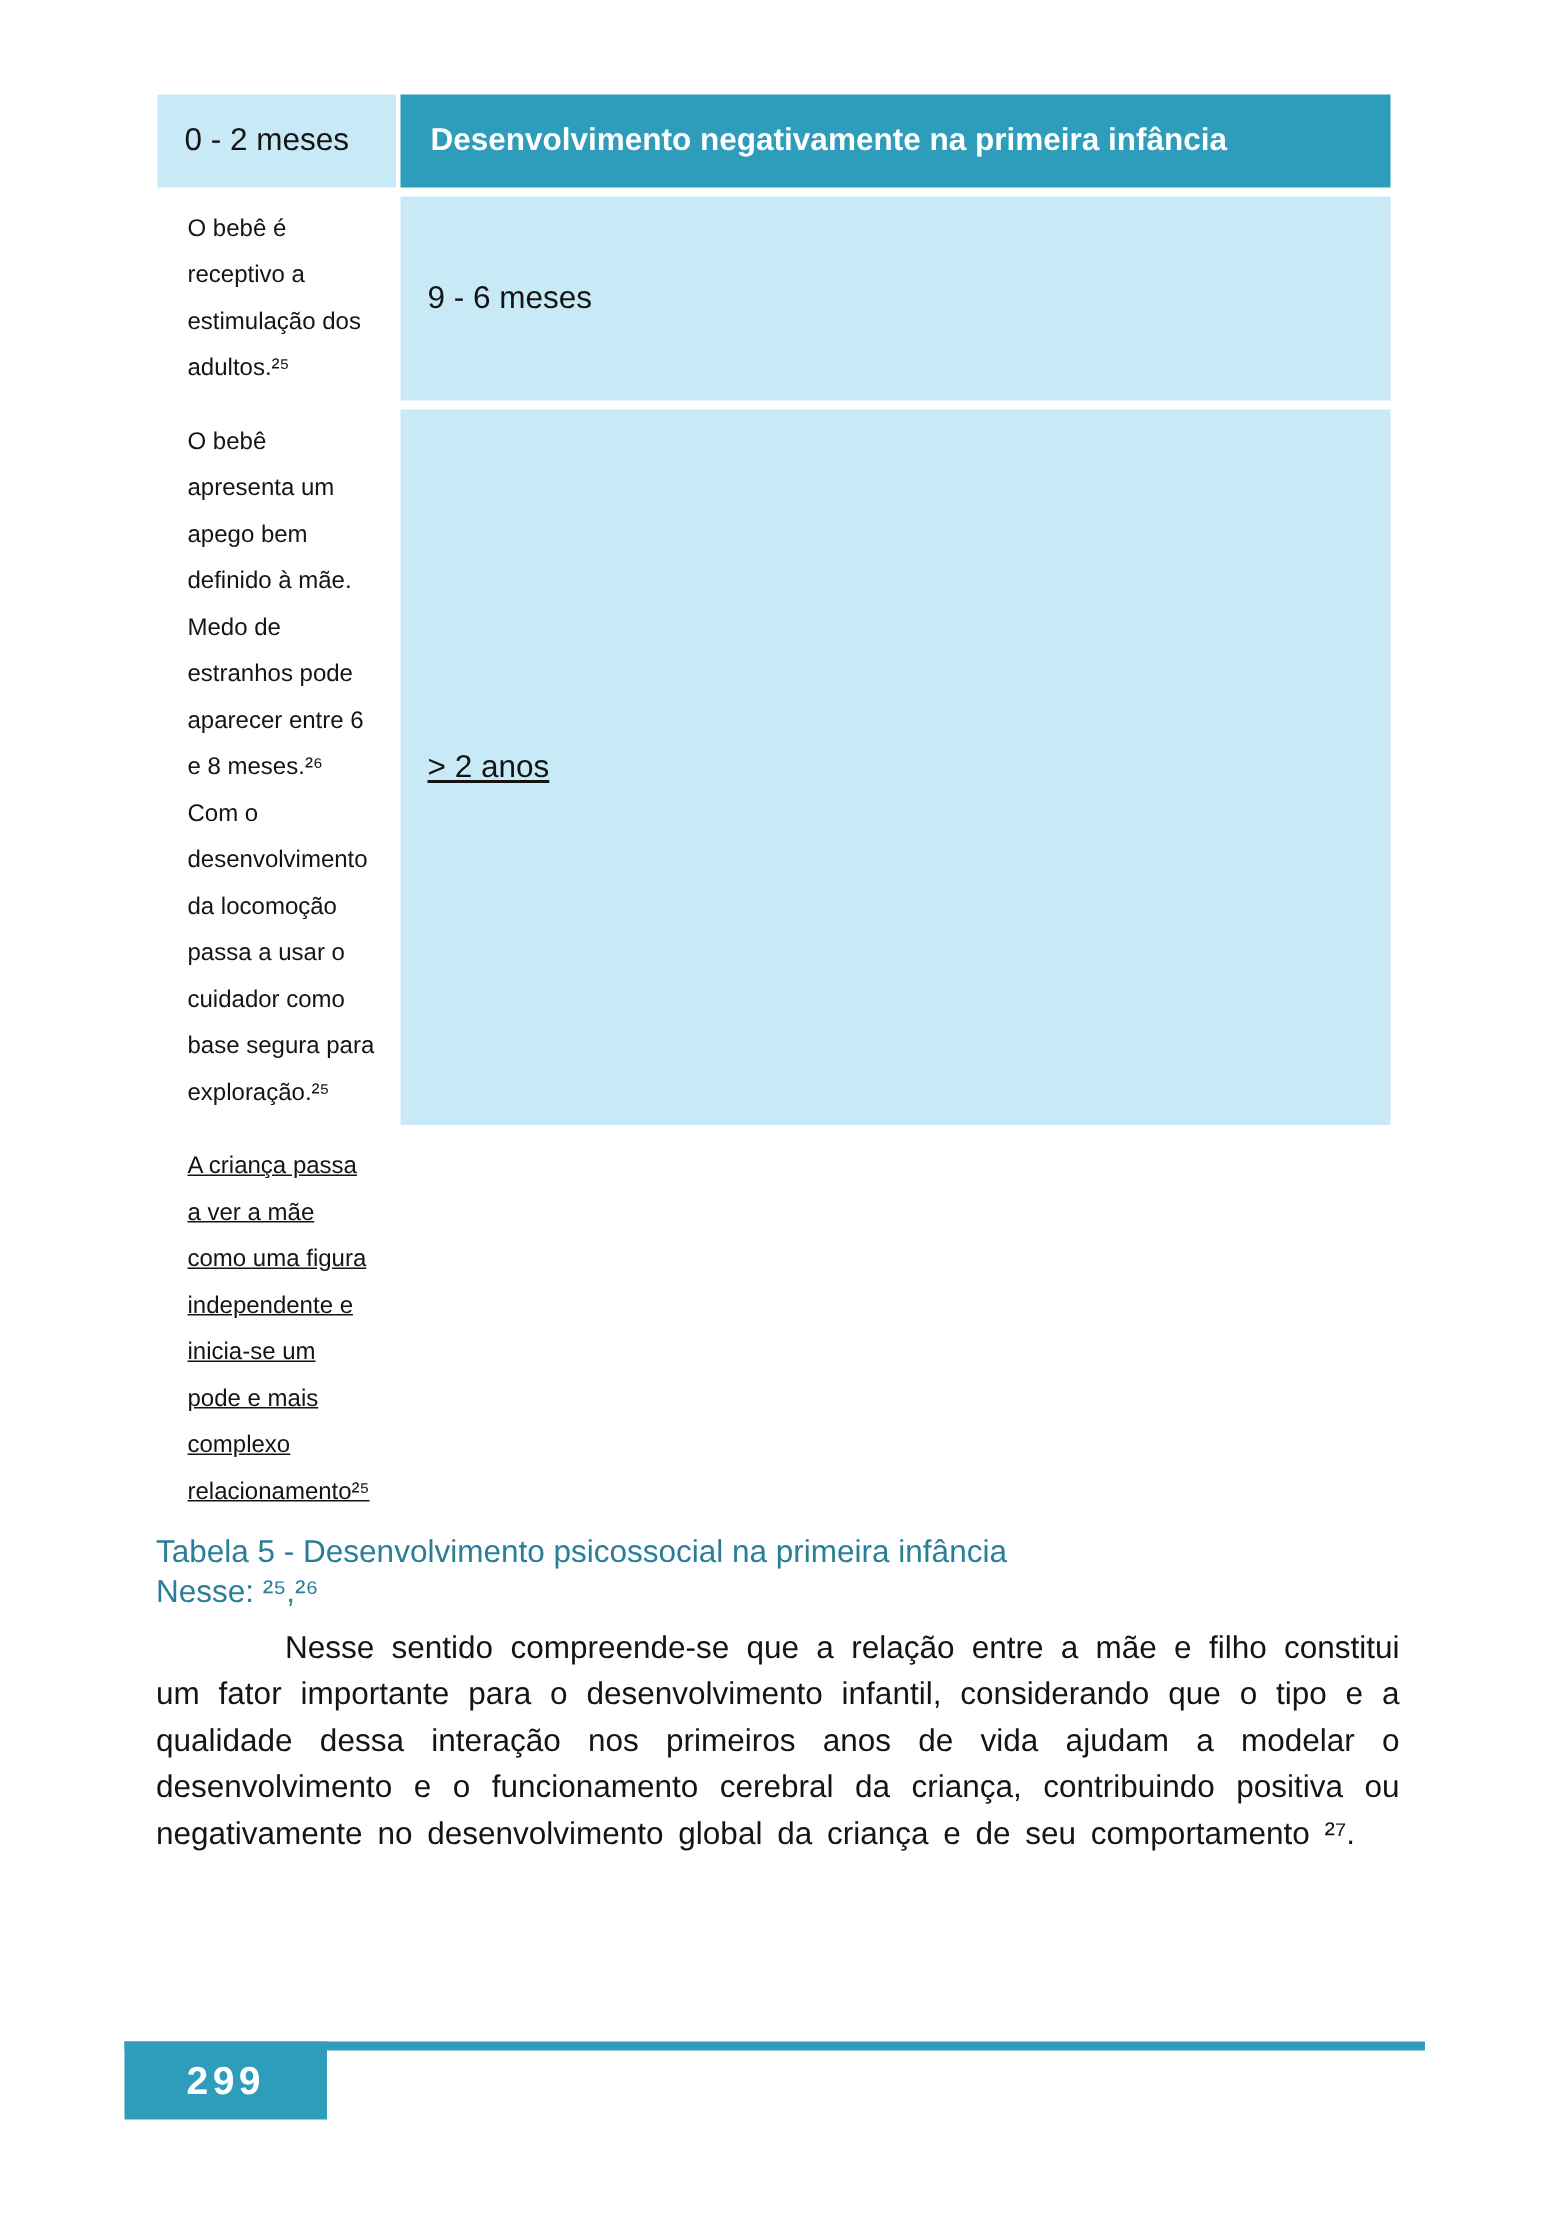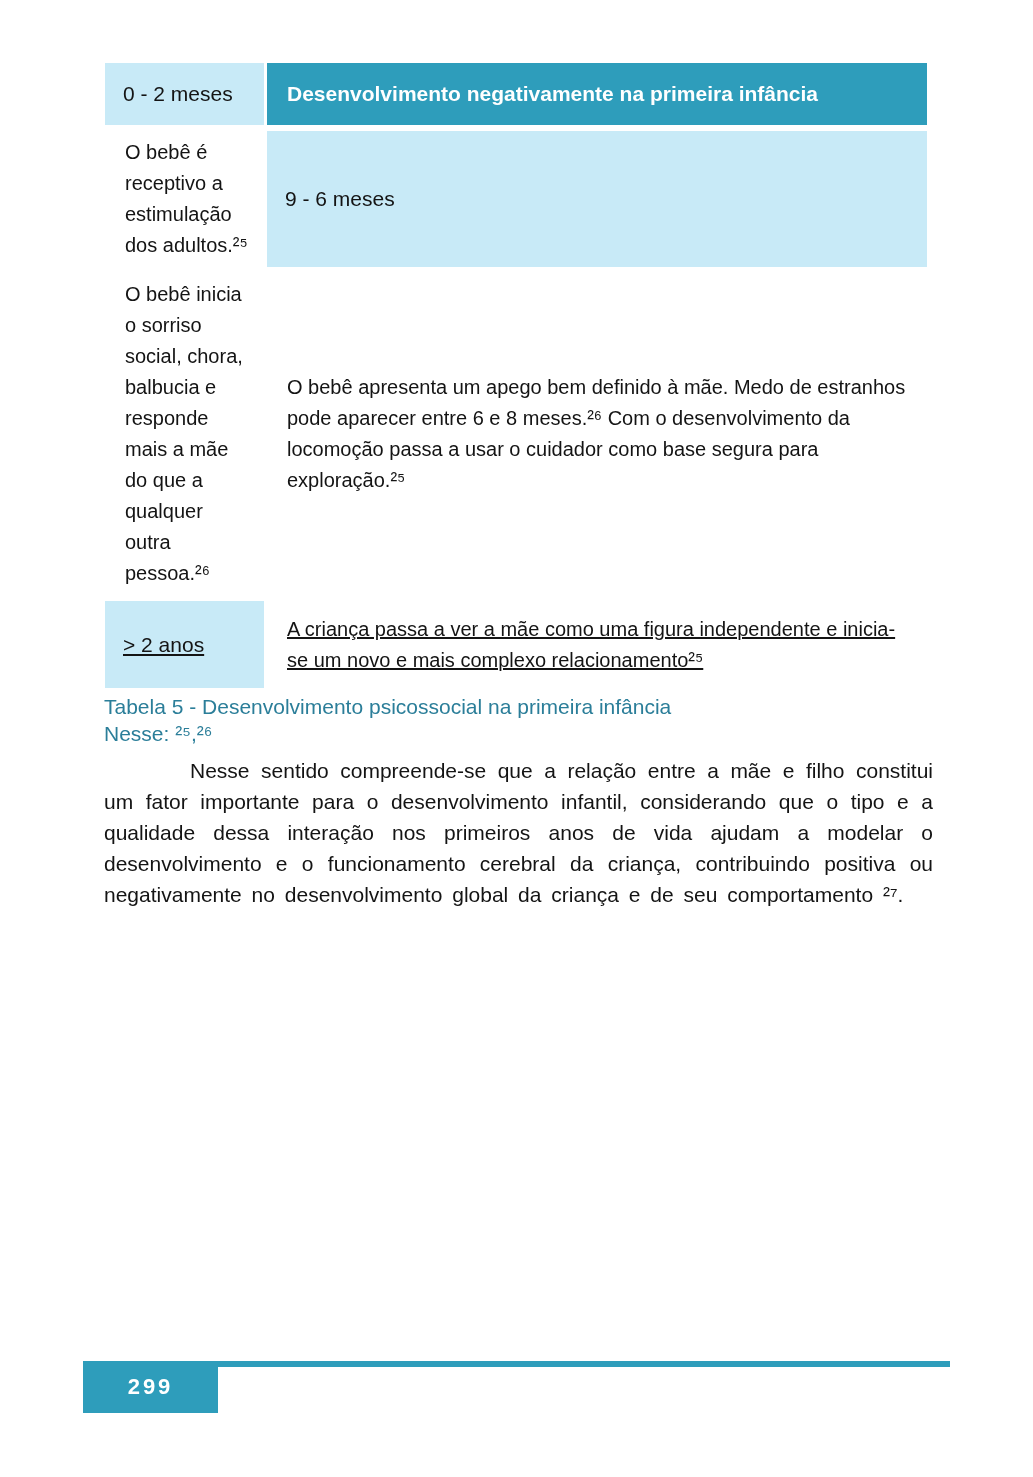--- a/index.html
+++ b/index.html
@@ -50,21 +50,21 @@
     font-size:21px;
   }
   .r1{min-height:60px;}
   .r2{min-height:88px;}
   .r3{min-height:112px;}
   .r4{min-height:87px;text-decoration:underline;}
   .desc-cell{
     display:flex;
     align-items:center;
     padding:6px 14px 6px 20px;
-    font-size:20px;
+    font-size:16px;
     line-height:31px;
     justify-content:center;
   }
 
   
   .caption{
     margin:5px 0 0 104px;
     color:var(--caption-teal);
     font-size:21px;
     line-height:27px;
@@ -91,21 +91,21 @@
   }
   .page-badge{
     position:absolute;
     left:83px;
     top:1361px;
     width:135px;
     height:52px;
     background:var(--teal);
     color:#ffffff;
     font-weight:bold;
-    font-size:22px;
+    font-size:26px;
     letter-spacing:3px;
     display:flex;
     align-items:center;
     justify-content:center;
   }
 </style>
 </head>
 <body>
 
 <div class="page">
@@ -113,31 +113,28 @@
 
     <div class="dev-table">
       <div class="thead">Desenvolvimento negativamente na primeira infância</div>
 
       <div class="age-cell r1">0 - 2 meses</div>
       <div class="desc-cell r1">
           <span>O bebê é receptivo a estimulação dos adultos.²⁵</span>
         </div>
 
       <div class="age-cell r2">9 - 6 meses</div>
-      <div class="desc-cell r2">
-          <span>O bebê inicia o sorriso social, chora, balbucia e responde mais a mãe do que a qualquer outra pessoa.²⁶</span>
-        </div>
 
       <div class="desc-cell r3">
           <span>O bebê apresenta um apego bem definido à mãe. Medo de estranhos pode aparecer entre 6 e 8 meses.²⁶ Com o desenvolvimento da locomoção passa a usar o cuidador como base segura para exploração.²⁵</span>
         </div>
 
       <div class="age-cell r4">&gt; 2 anos</div>
       <div class="desc-cell r4">
-          <span>A criança passa a ver a mãe como uma figura independente e inicia-se um novo e mais complexo relacionamento²⁵</span>
+          <span>A criança passa a ver a mãe como uma figura independente e inicia-se um pode e mais complexo relacionamento²⁵</span>
         </div>
     </div>
 
     <div class="caption">
       <div>Tabela 5 - Desenvolvimento psicossocial na primeira infância</div>
       <div>Nesse: ²⁵,²⁶</div>
     </div>
 
     <div class="body-text">
       <p class="para">Nesse sentido compreende-se que a relação entre a mãe e filho constitui um fator importante para o desenvolvimento infantil, considerando que o tipo e a qualidade dessa interação nos primeiros anos de vida ajudam a modelar o desenvolvimento e o funcionamento cerebral da criança, contribuindo positiva ou negativamente no desenvolvimento global da criança e de seu comportamento ²⁷.</p>

